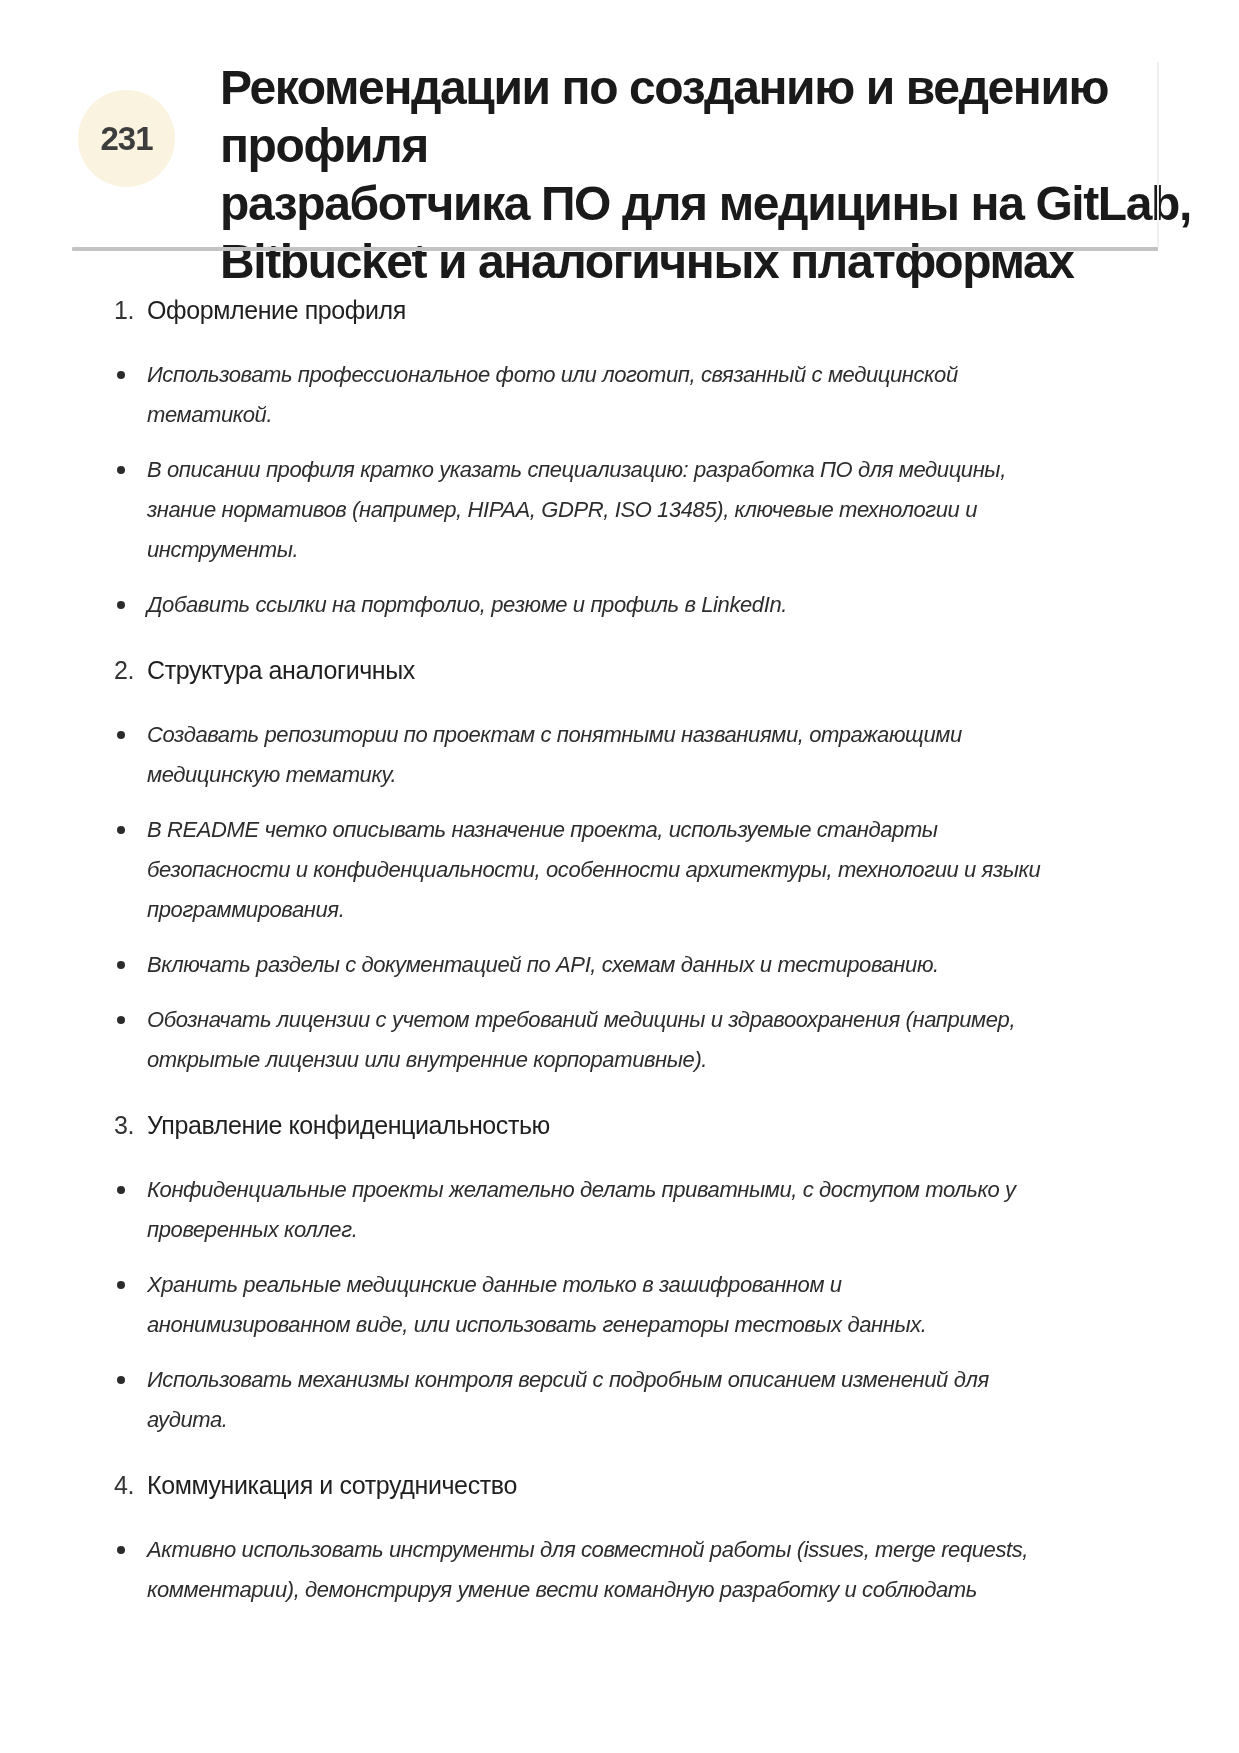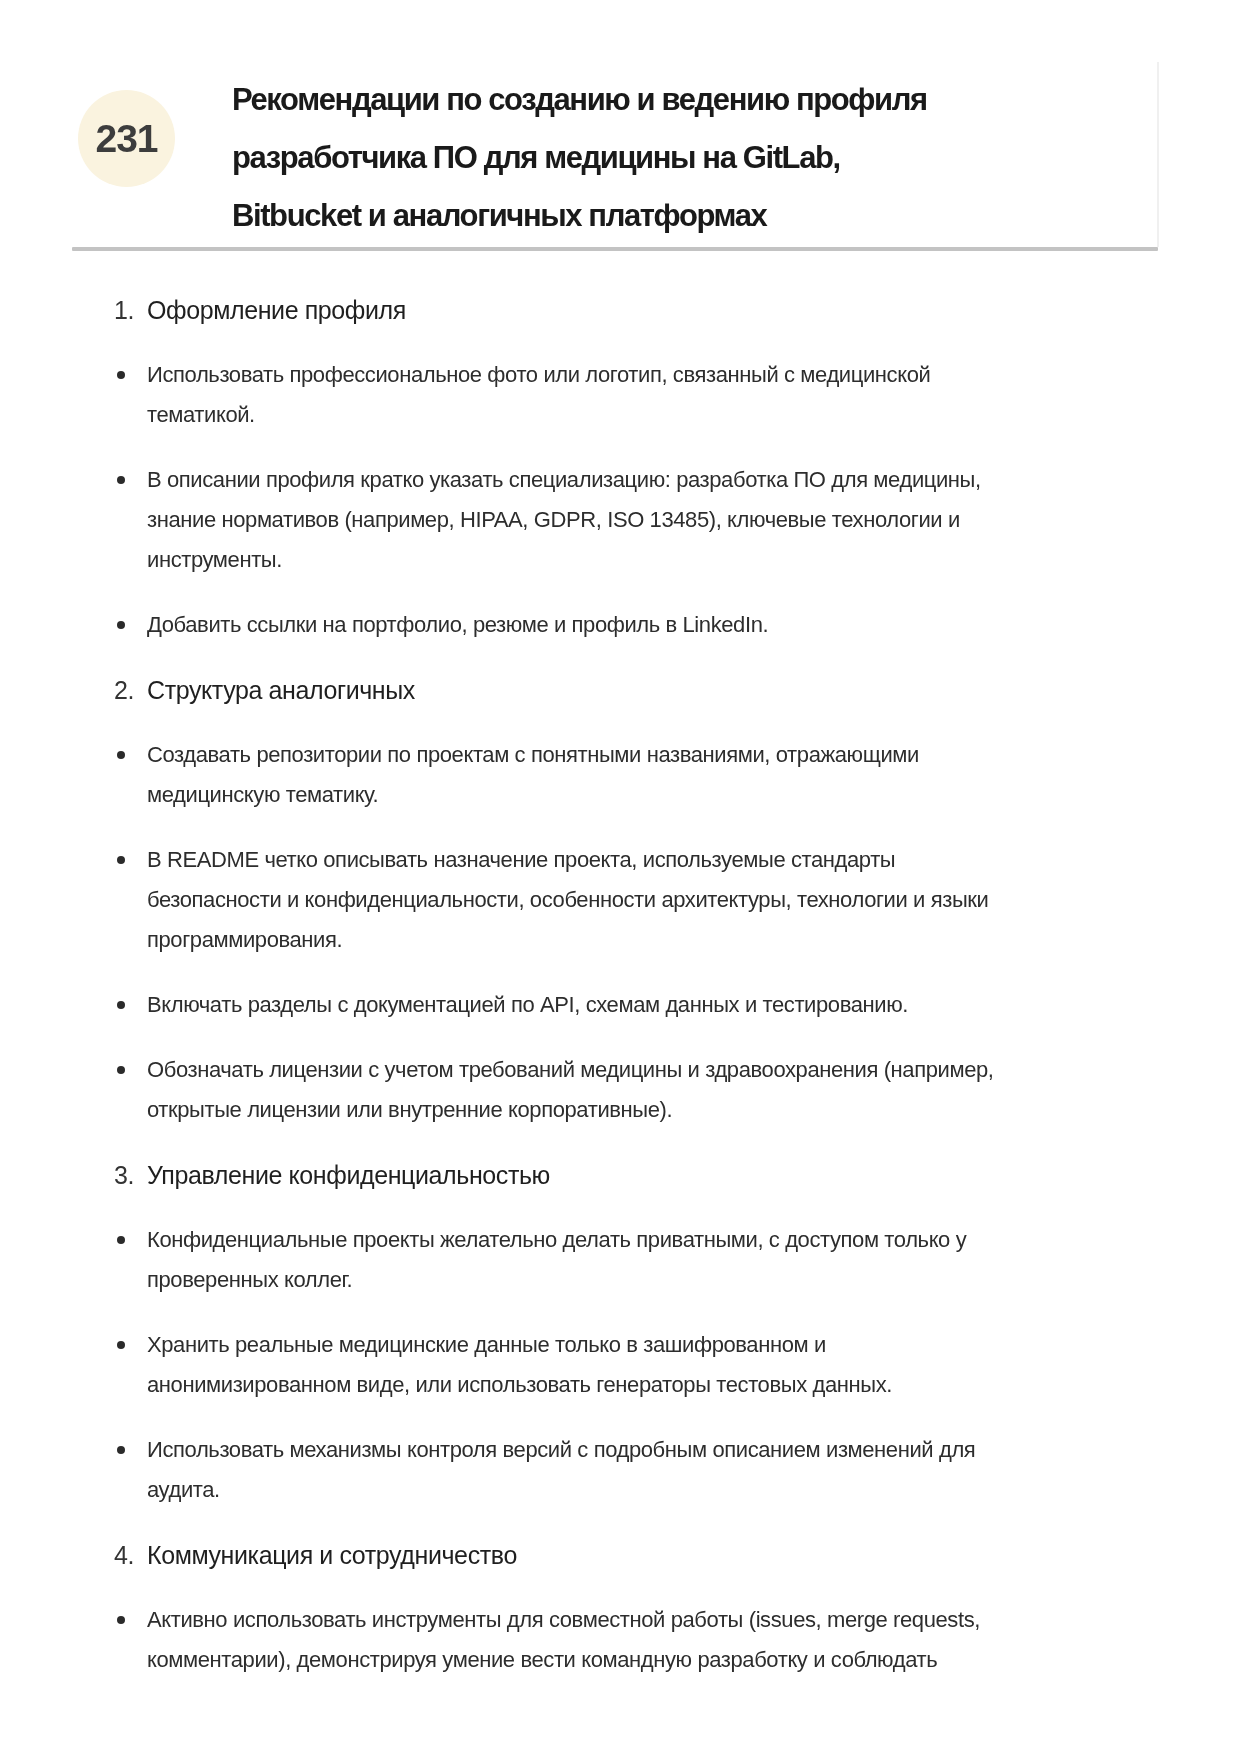--- a/index.html
+++ b/index.html
@@ -33,32 +33,32 @@
     top: 90px;
     width: 97px;
     height: 97px;
     border-radius: 50%;
     background: #faf3df;
     display: flex;
     align-items: center;
     justify-content: center;
   }
   .badge-number {
-    font-size: 39px;
+    font-size: 33px;
     font-weight: 700;
     color: #3d3d3d;
     letter-spacing: -1px;
   }
   .page-title {
     position: absolute;
     left: 220px;
     top: 59px;
-    margin: 12px;
+    margin: 0;
     width: 990px;
-    font-size: 31px;
+    font-size: 48px;
     line-height: 58px;
     font-weight: 700;
     color: #1a1a1a;
     letter-spacing: -1.4px;
     white-space: pre-line;
   }
   .title-right-edge {
     position: absolute;
     left: 1157px;
     top: 62px;
@@ -107,22 +107,23 @@
   .section-heading-text {
     display: inline;
     margin: 0;
     font-size: 25px;
     font-weight: 400;
     color: #1f1f1f;
   }
   .bullet-row {
     position: relative;
     padding-left: 147px;
-    margin: 25px 0;
+    margin: 15px 0;
     max-width: 965px;
+    font-style: italic;
   }
   .bullet-dot {
     position: absolute;
     left: 117px;
     top: 16px;
     width: 8px;
     height: 8px;
     border-radius: 50%;
     background: #2b2b2b;
   }

